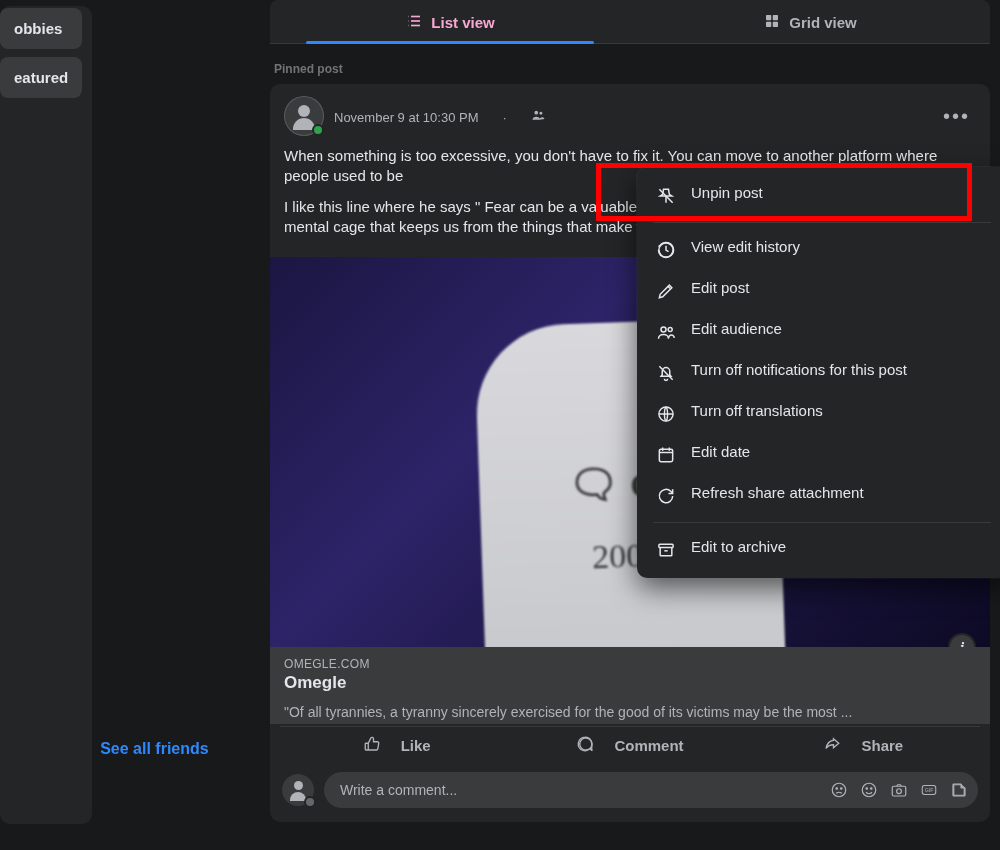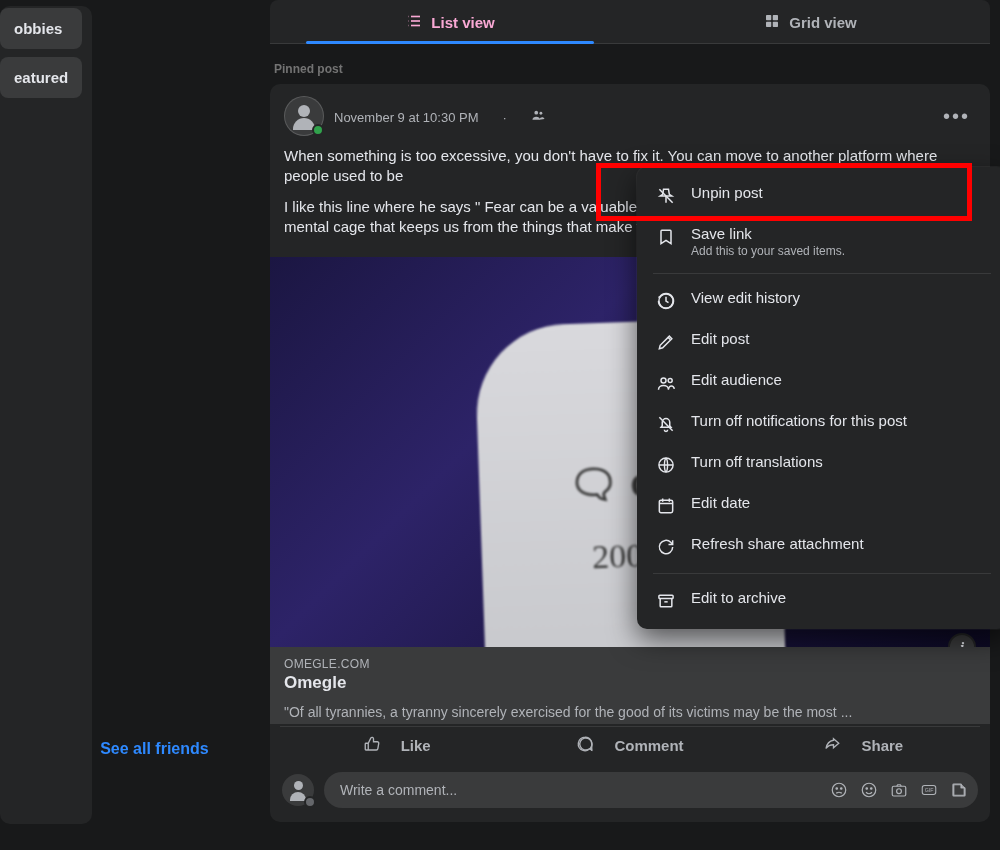--- a/index.html
+++ b/index.html
@@ -511,31 +511,20 @@
       <svg viewBox="0 0 24 24" fill="none" stroke="currentColor" stroke-width="1.8">
           <path d="M9 4l6 0 1 6 3 2-14 0 3-2 1-6z"></path>
           <line x1="12" y1="12" x2="12" y2="20"></line>
           <line x1="4" y1="4" x2="20" y2="20"></line>
         </svg>
     </span>
     <div class="menu-text">
         <span class="menu-label">Unpin post</span>
       </div>
   </div>
-  <div class="menu-item">
-    <span class="menu-icon">
-      <svg viewBox="0 0 24 24" fill="none" stroke="currentColor" stroke-width="1.8">
-          <path d="M7 4h10a1 1 0 0 1 1 1v15l-6-4-6 4V5a1 1 0 0 1 1-1z"></path>
-        </svg>
-    </span>
-    <div class="menu-text">
-      <span class="menu-label">Save link</span>
-      <span class="menu-sub">Add this to your saved items.</span>
-    </div>
-  </div>
   <div class="menu-sep"></div>
   <div class="menu-item">
     <span class="menu-icon">
       <svg viewBox="0 0 24 24" fill="none" stroke="currentColor" stroke-width="1.8">
           <circle cx="12" cy="12" r="8.5"></circle>
           <path d="M12 7v5l3 2"></path>
           <path d="M3 12a9 9 0 1 0 2-5.7L3 8"></path>
         </svg>
     </span>
     <div class="menu-text">

